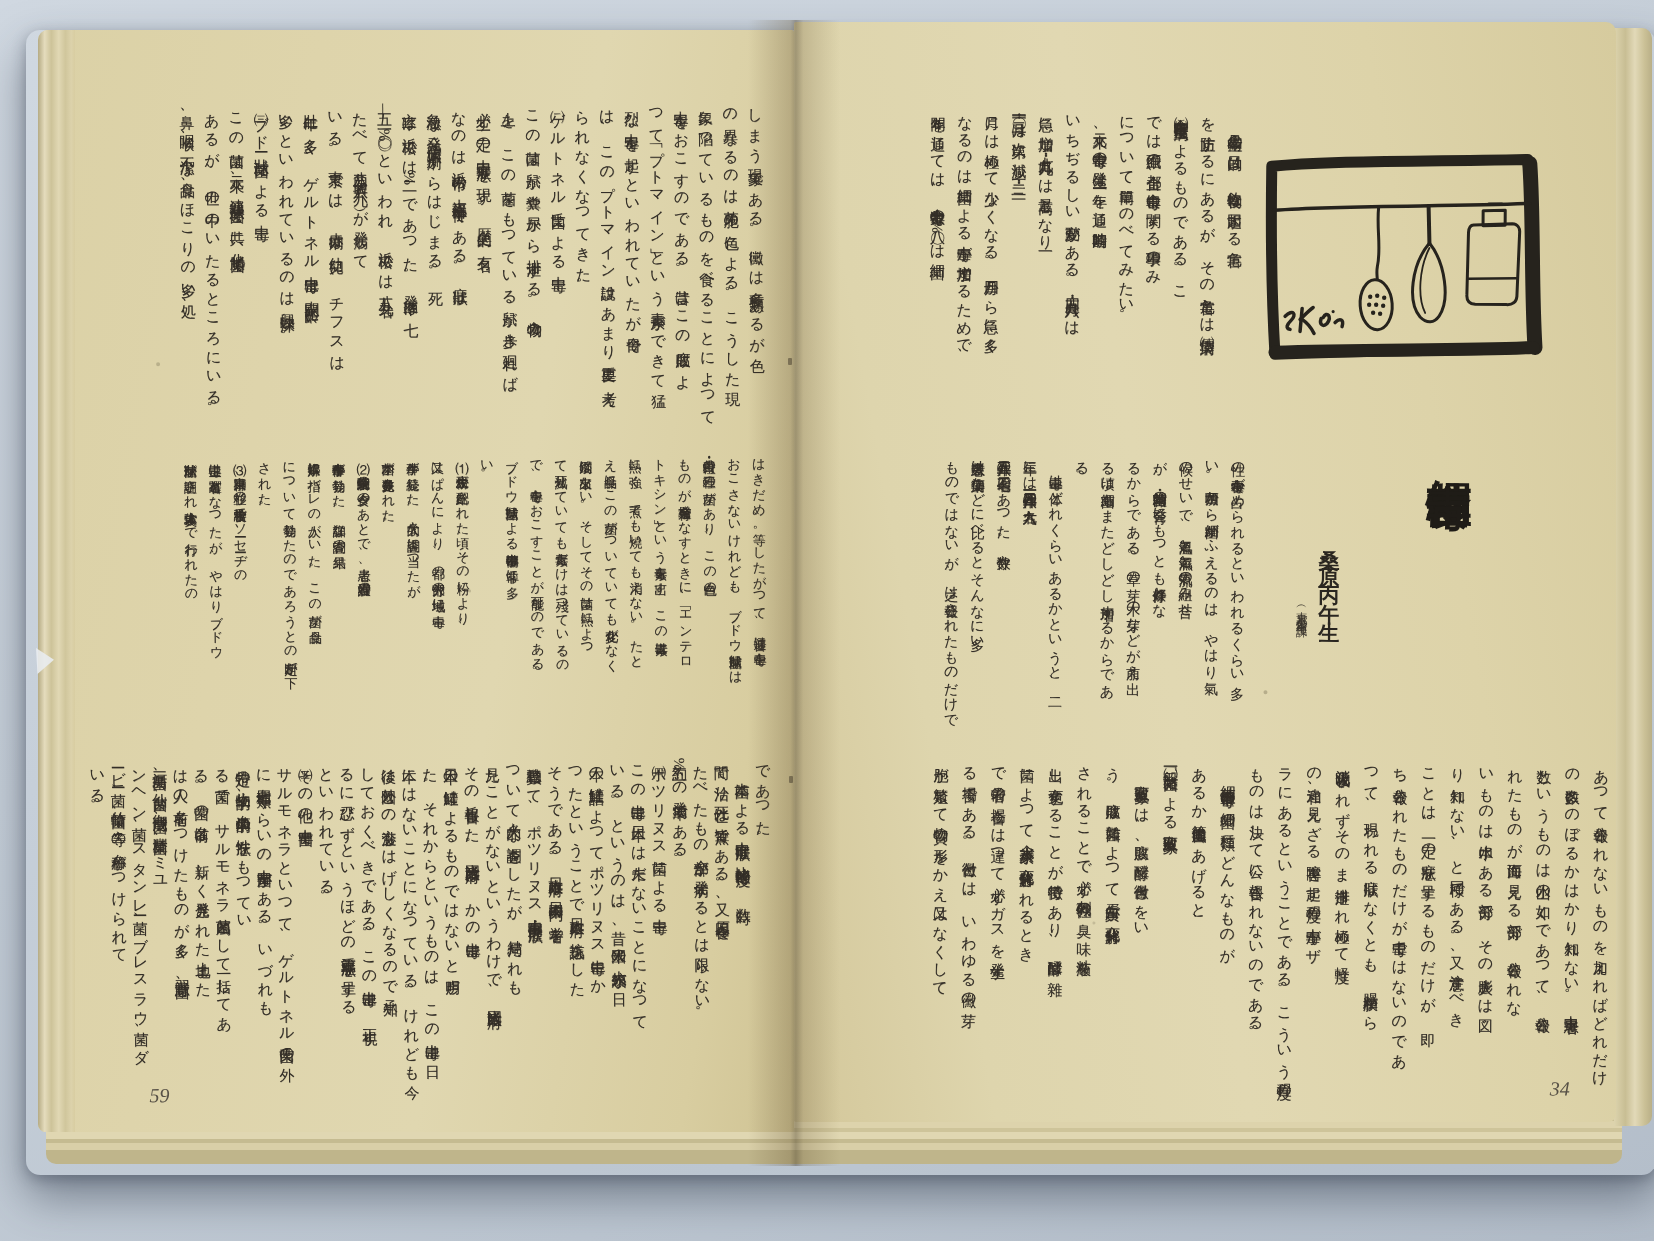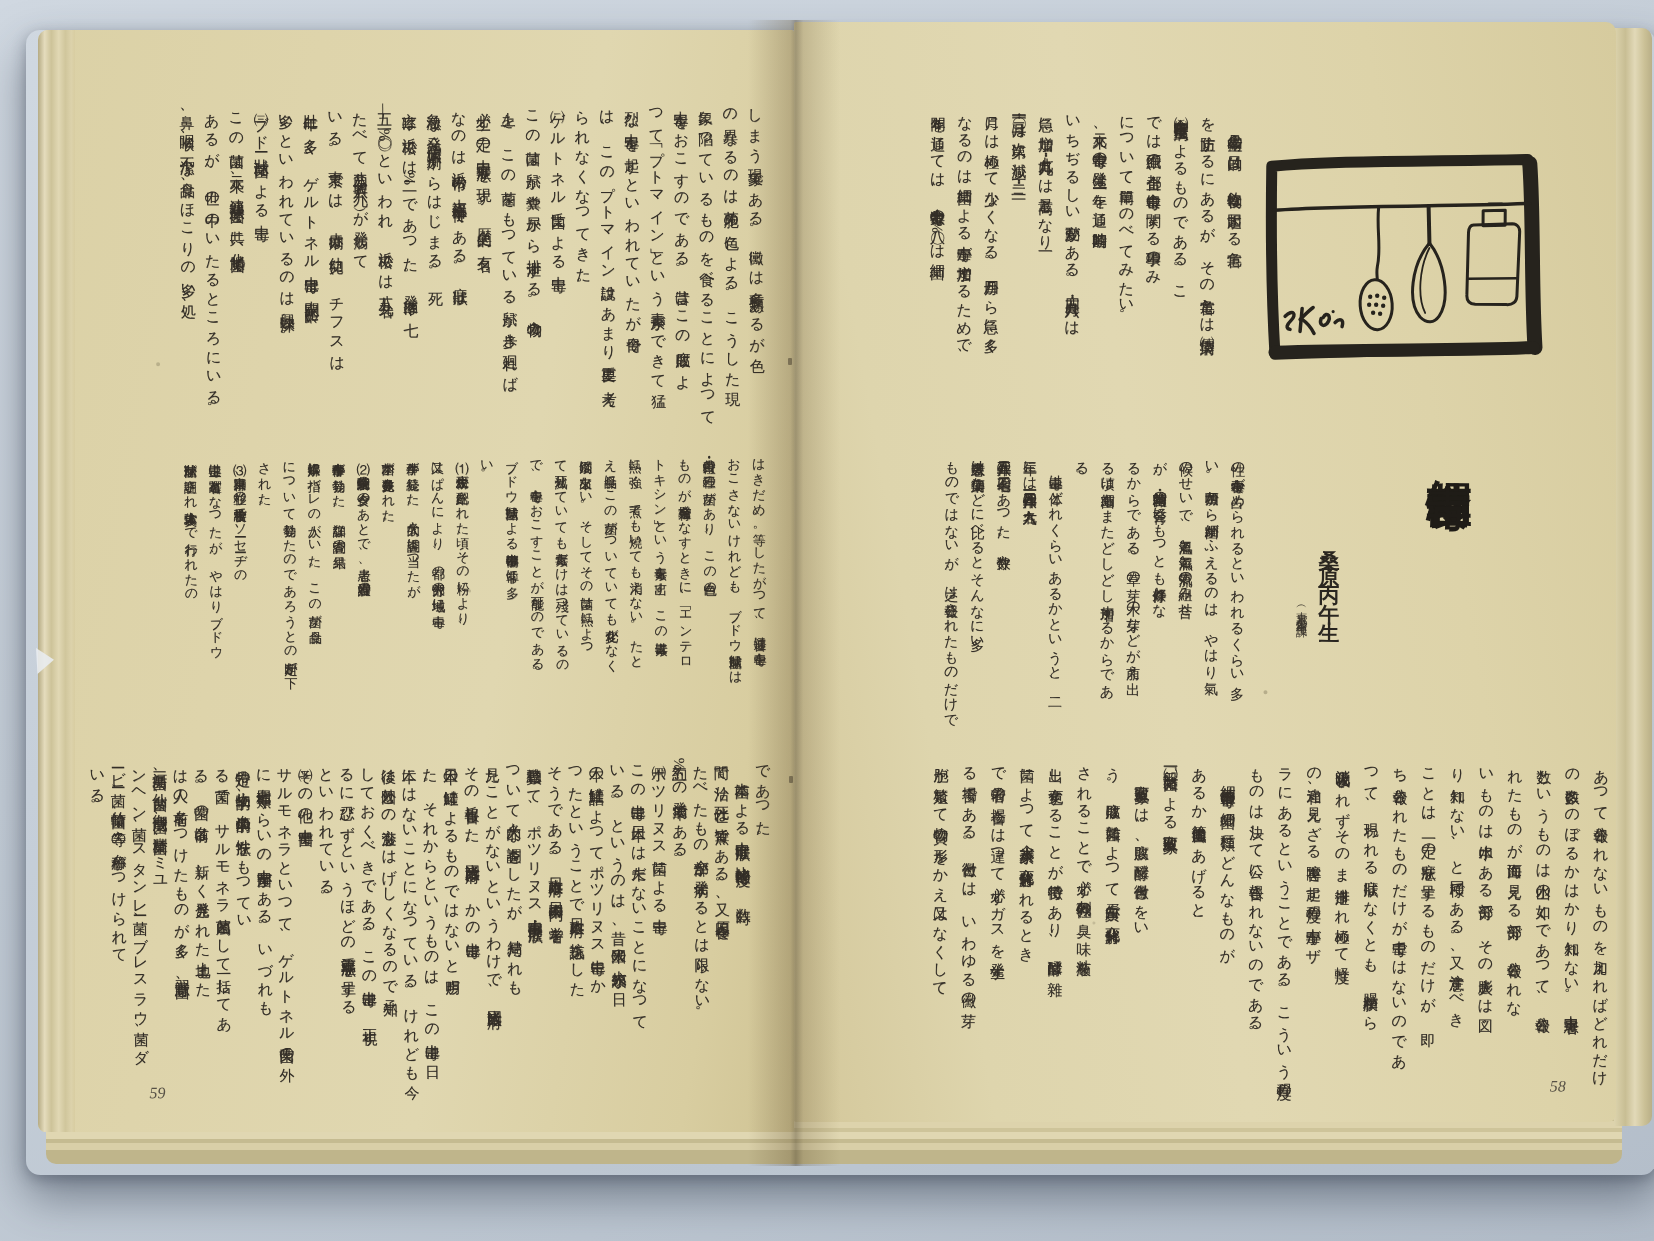--- a/index.html
+++ b/index.html
@@ -39,21 +39,21 @@
   .p58-b3{font-size:15px;letter-spacing:1.5px;}.p58-b3 .col{line-height:28.7px;}
   .p59-b1{font-size:15px;letter-spacing:2.5px;}.p59-b1 .col{line-height:24.7px;}
   .p59-b2{font-size:13px;letter-spacing:0.4px;}.p59-b2 .col{line-height:24.7px;}
   .p59-b3{font-size:15px;letter-spacing:1.5px;}.p59-b3 .col{line-height:20.8px;}
   .title-block{position:absolute;writing-mode:vertical-rl;font-size:45px;font-weight:700;
     color:#1f1c17;letter-spacing:1px;line-height:54px;}
   .author{position:absolute;writing-mode:vertical-rl;font-size:21px;font-weight:600;
     color:#2a2620;letter-spacing:.85em;line-height:30px;}
   .affiliation{position:absolute;writing-mode:vertical-rl;font-size:11.5px;color:#3a352d;
     letter-spacing:2px;line-height:16px;}
-  .page-num{position:absolute;font-style:italic;font-size:16px;color:#575146;font-family:Liberation Serif, serif;}
+  .page-num{position:absolute;font-style:italic;font-size:20px;color:#575146;font-family:Liberation Serif, serif;}
   .speck{position:absolute;border-radius:50%;background:#857c60;}
   svg.illu{position:absolute;}
 </style>
 </head>
 <body>
 
 <div class="book">
   <div class="book-shadow"></div>
   <div class="edge-bottom"></div>
   <div class="edge-right"></div>
@@ -253,21 +253,21 @@
           <div class="col">　変敗現象とは、腐敗、醱酵、黴付きをい</div>
           <div class="col">う。腐敗は雜菌によつて蛋白質が変化分解</div>
           <div class="col">されることで必ず刺戟性の臭、味、粘液を</div>
           <div class="col">出し変色することが特徴であり、醱酵は雜</div>
           <div class="col">菌によつて含水炭素が変化分解されるとき</div>
           <div class="col">で前者の場合とは違つて必ずガスを発生す</div>
           <div class="col">る場合である。黴付とは、いわゆる黴の芽</div>
           <div class="col">胞が繁殖して物質の形をかえ又はなくして</div>
         </div>
 
-      <div class="page-num" style="left:758px;top:1054px;">58</div>
+      <div class="page-num" style="left:758px;top:1054px;">34</div>
       <div class="speck" style="left:470px;top:668px;width:4px;height:4px;opacity:.45;"></div>
       <div class="speck" style="left:300px;top:900px;width:3px;height:3px;opacity:.3;"></div>
     </div>
   </div>
 
   <div class="gutter"></div>
   <div class="staple" style="left:752px;top:338px;"></div>
   <div class="staple" style="left:753px;top:756px;"></div>
 </div>
 

